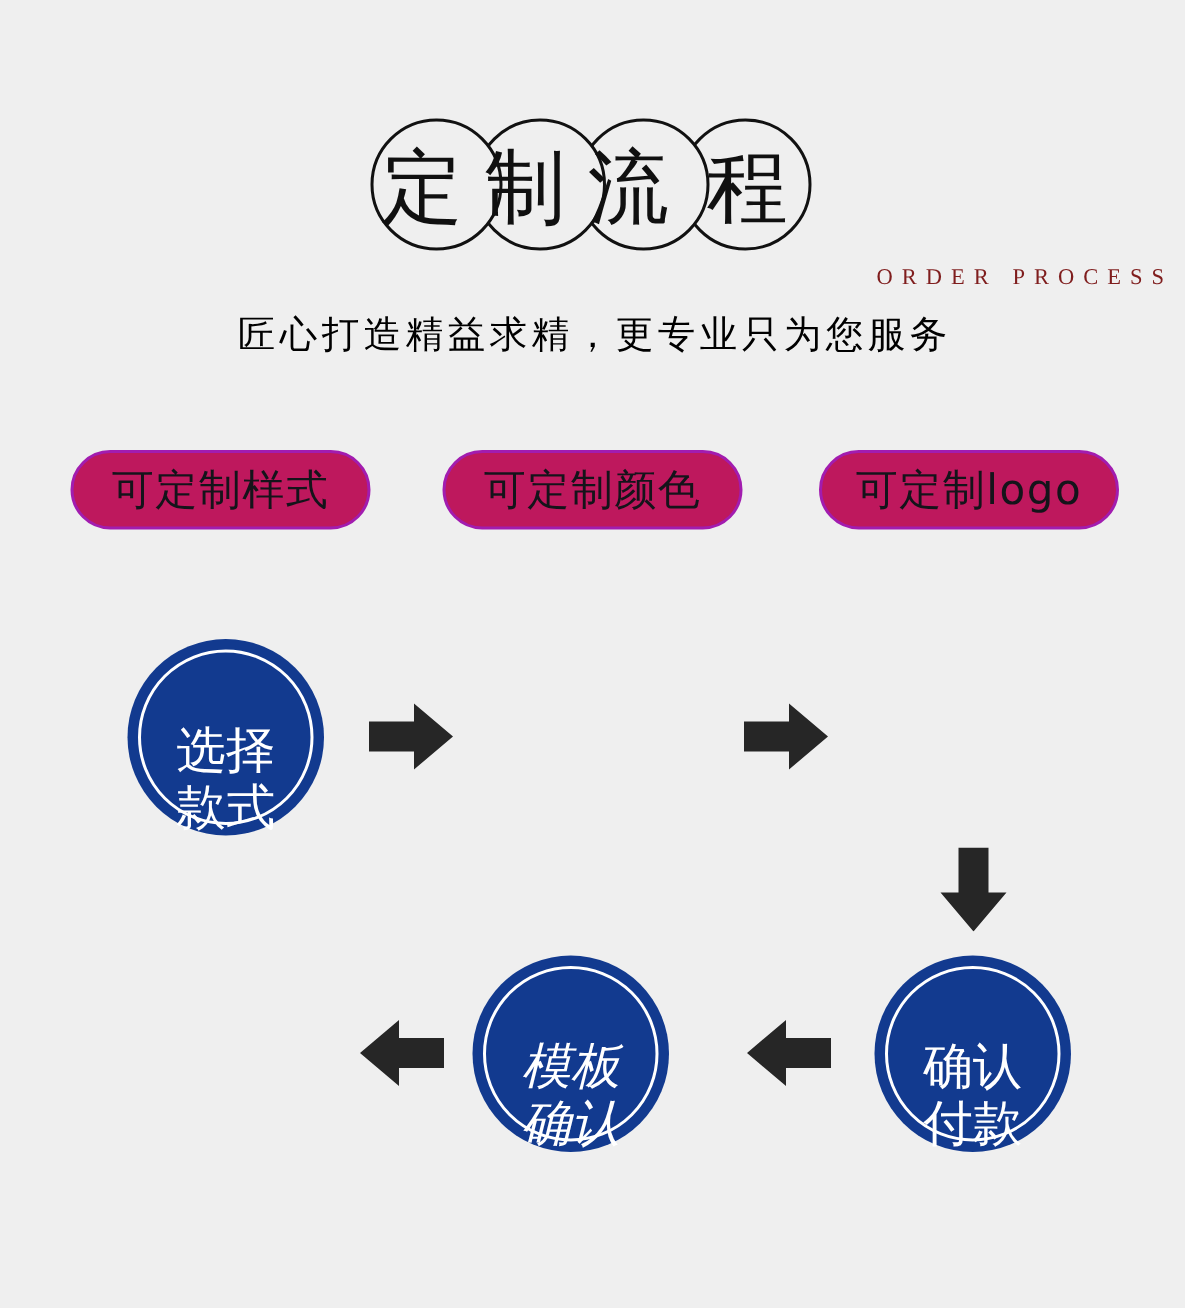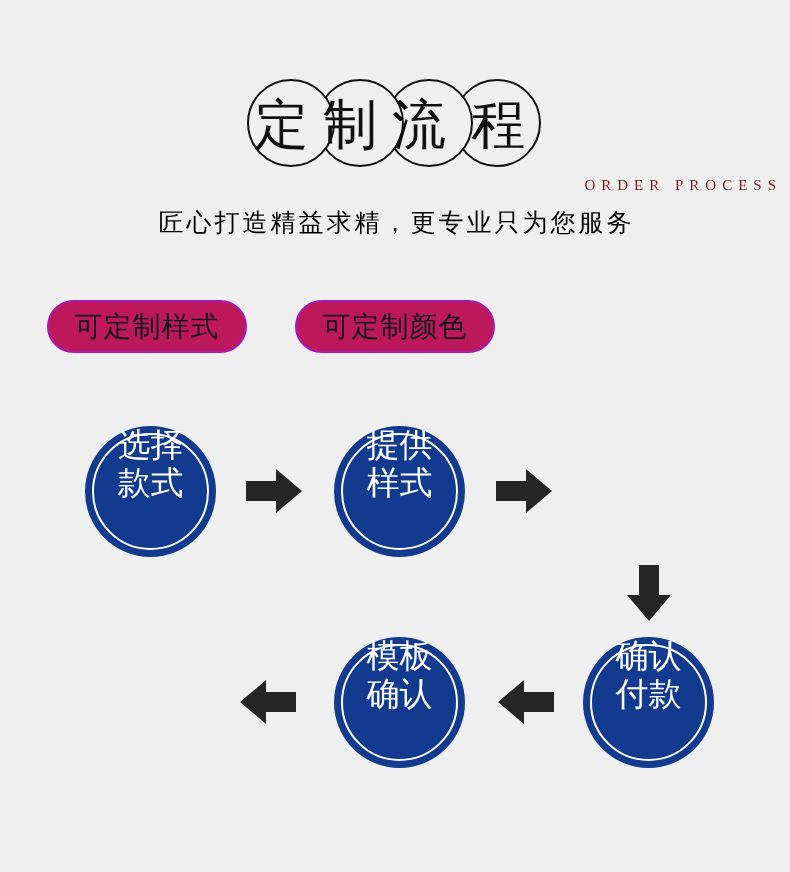--- a/index.html
+++ b/index.html
@@ -137,21 +137,21 @@
     height: 872px;
   }
 
   .node {
     position: absolute;
     width: 131px;
     height: 131px;
     border-radius: 50%;
     background: #123a8f;
     display: flex;
-    align-items: flex-start;
+    align-items: flex-end;
     justify-content: center;
   }
   .node::after {
     content: "";
     position: absolute;
     left: 7px;
     top: 7px;
     right: 7px;
     bottom: 7px;
     border: 2px solid #ffffff;
@@ -168,21 +168,21 @@
     line-height: 38px;
     letter-spacing: 0px;
     font-family: "DejaVu Sans", "Liberation Sans", sans-serif;
     white-space: pre-line;
   }
 
   .node.n0 { left: 85px;  top: 426px; }
   .node.n1 { left: 334px; top: 426px; }
   .node.n2 { left: 583px; top: 426px; }
   .node.n3 { left: 583px; top: 637px; }
-  .node.n4 { left: 334px; top: 637px; }
+  .node.n4 { left: 315px; top: 637px; font-style: italic; }
   .node.n5 { left: 85px;  top: 637px; }
 
   
   .arrow {
     position: absolute;
   }
   .arrow svg { display: block; }
 
   .arrow.a-r1 { left: 246px; top: 466px; }
   .arrow.a-r2 { left: 496px; top: 466px; }
@@ -211,39 +211,36 @@
       </div>
     </div>
 
     <div class="order-process">ORDER PROCESS</div>
     <div class="subtitle">匠心打造精益求精，更专业只为您服务</div>
   </div>
 
   <div class="tags-row">
     <div class="tag t0">可定制样式</div>
     <div class="tag t1">可定制颜色</div>
+    <div class="tag t2">可定制logo</div>
   </div>
 
   <div class="flow">
 
     <div class="node n0">
       <div class="node-label">选择
 款式</div>
     </div>
 
     <div class="arrow a-r1">
       <svg width="56" height="50" viewBox="0 0 56 50" aria-hidden="true">
         <path d="M0 15 L30 15 L30 3 L56 25 L30 47 L30 35 L0 35 Z" fill="#262626"></path>
       </svg>
     </div>
 
-    <div class="node n1">
-      <div class="node-label">提供
-样式</div>
-    </div>
 
     <div class="arrow a-r2">
       <svg width="56" height="50" viewBox="0 0 56 50" aria-hidden="true">
         <path d="M0 15 L30 15 L30 3 L56 25 L30 47 L30 35 L0 35 Z" fill="#262626"></path>
       </svg>
     </div>
 
 
     <div class="arrow a-down">
       <svg width="50" height="56" viewBox="0 0 50 56" aria-hidden="true">

